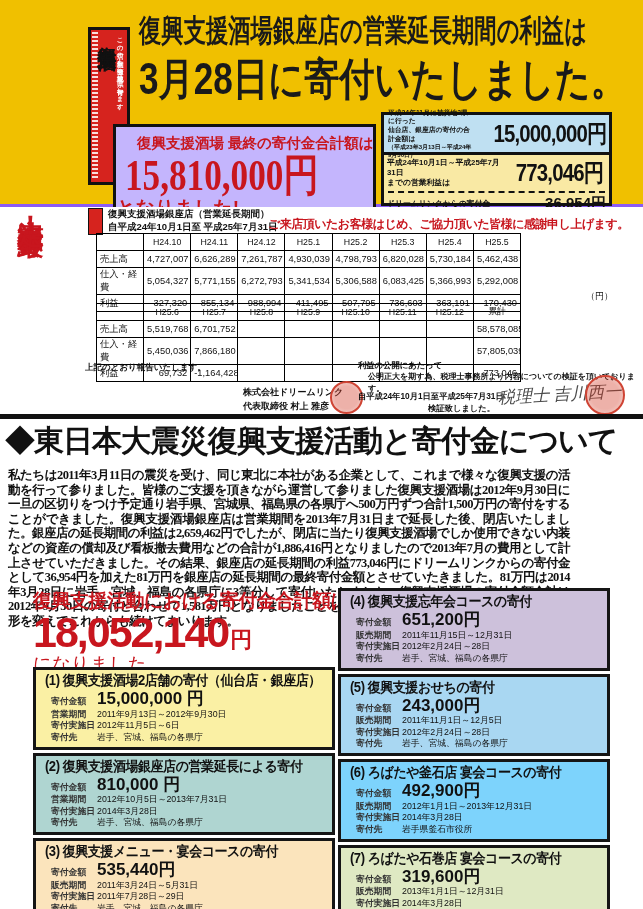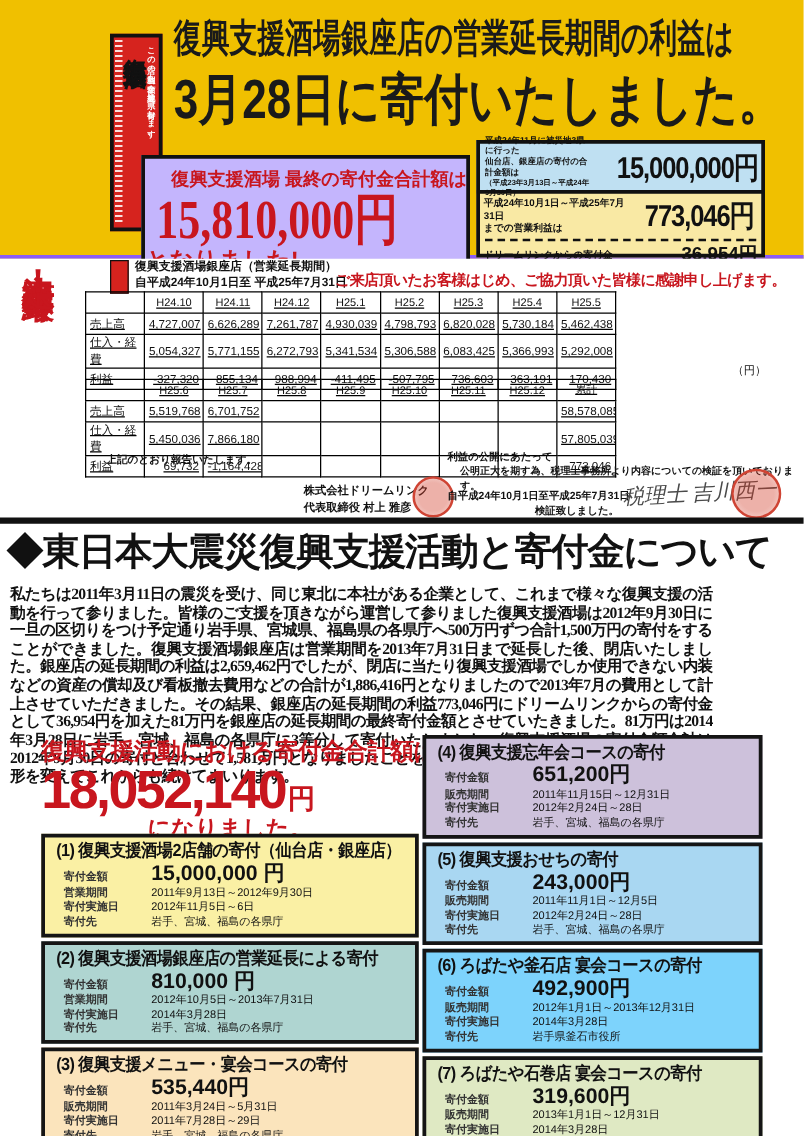--- a/index.html
+++ b/index.html
@@ -31,21 +31,21 @@
   .bk-dash{border-top:2px dashed #111;margin:2px 1px 1px 1px;}
   .bk-dl-label{flex:1;font-size:7.8px;font-weight:bold;color:#111;}
   .bk-dl-amt{font-size:15px;font-weight:900;text-align:right;color:#111;}
 
   
   .report{position:absolute;left:0;top:207px;width:643px;height:207px;background:#fff;}
   .side-vertical{position:absolute;left:18px;top:6px;writing-mode:vertical-rl;text-orientation:upright;color:#C8161E;font-weight:900;font-size:26px;line-height:1;letter-spacing:-2px;height:205px;}
   .mini-logo{position:absolute;left:88px;top:1px;width:15px;height:27px;background:#D6231E;border:1px solid #111;box-sizing:border-box;}
   .store-head{position:absolute;left:108px;top:0;font-size:9.5px;font-weight:bold;line-height:1.4;color:#111;white-space:nowrap;}
   .thanks{position:absolute;left:222px;top:9px;color:#C8161E;font-weight:900;font-size:12px;white-space:nowrap;letter-spacing:-0.5px;margin-left:46px;}
-  table.fin{position:absolute;left:68px;border-collapse:collapse;table-layout:fixed;width:425px;text-decoration:underline;}
+  table.fin{position:absolute;left:96px;border-collapse:collapse;table-layout:fixed;width:425px;}
   table.fin th,table.fin td{border:1px solid #000;height:16px;padding:0 3px;overflow:hidden;}
   table.fin th{font-size:8.8px;font-weight:normal;text-align:center;color:#111;}
   table.fin td{font-size:9.3px;text-align:right;color:#111;}
   table.fin td.rowlabel{text-align:left;font-size:9.3px;}
   #table1{top:26px;}
   #table2{top:96px;}
   .unit-note{position:absolute;right:30px;top:83px;font-size:9px;color:#111;}
   .report-note{position:absolute;left:85px;top:155px;font-size:8.5px;font-weight:bold;color:#111;}
   .disclosure{position:absolute;left:358px;top:152px;font-size:8.3px;font-weight:bold;color:#111;line-height:1.5;}
   .disclosure .body{margin-left:10px;font-size:8px;}
@@ -67,24 +67,24 @@
   
   .bottom{position:absolute;left:33px;top:588px;width:577px;display:flex;gap:3px;}
   .col{display:flex;flex-direction:column;}
   .col-l{width:302px;}
   .col-r{width:272px;}
   .grand{height:77px;margin-bottom:2px;}
   .grand .cap{color:#C8161E;font-weight:900;font-size:19px;letter-spacing:-0.5px;white-space:nowrap;}
   .grand .amtline{display:flex;align-items:baseline;color:#C8161E;margin-top:-3px;white-space:nowrap;}
   .grand .num{font-weight:900;font-size:43px;letter-spacing:-2px;line-height:1;}
   .grand .yen{font-weight:900;font-size:22px;margin-left:2px;}
-  .grand .suf{color:#C8161E;font-weight:700;font-size:18.5px;text-align:center;margin-top:-4px;}
+  .grand .suf{color:#C8161E;font-weight:400;font-size:18.5px;text-align:left;margin-top:-4px;}
   .dbox{border:3px solid #151515;box-sizing:border-box;padding:2px 5px 3px 9px;margin-bottom:3px;}
   .dbox-title{font-size:14px;font-weight:900;color:#111;white-space:nowrap;transform:scaleX(.93);transform-origin:left;letter-spacing:-0.5px;}
-  .drow{display:flex;font-size:8.8px;line-height:1.32;color:#111;gap:24px;}
+  .drow{display:flex;font-size:8.8px;line-height:1.32;color:#111;}
   .dlabel{width:52px;flex-shrink:0;font-weight:bold;color:#333;padding-left:6px;box-sizing:border-box;}
   .dval{white-space:nowrap;}
   .drow.amt{align-items:baseline;}
   .drow.amt .dval{font-size:17px;font-weight:700;line-height:1.1;}
 </style>
 </head>
 <body>
 
 <div class="page">
 

